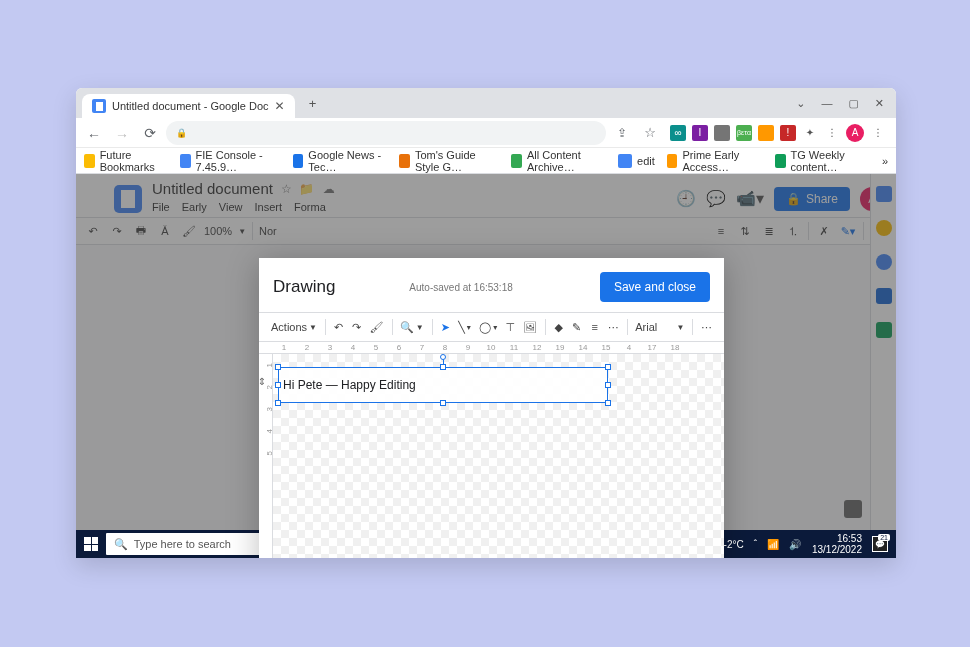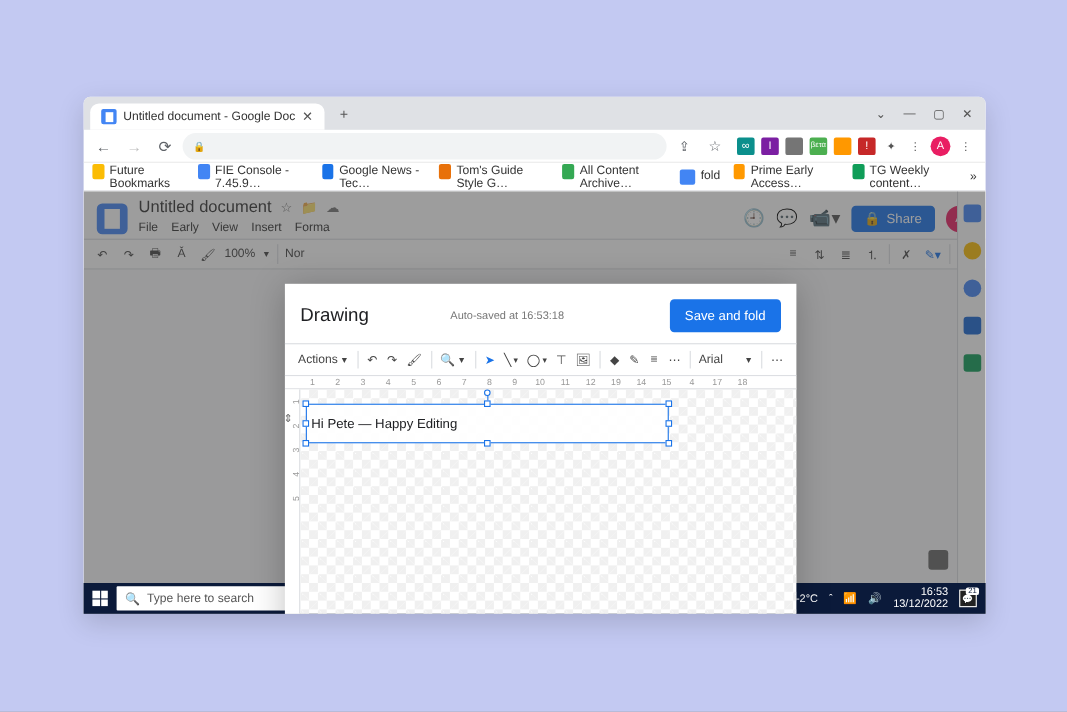--- a/index.html
+++ b/index.html
@@ -19,29 +19,29 @@
 .addr-row { height: 30px; display: flex; align-items: center; padding: 0 6px; gap: 4px; border-bottom: 1px solid #eaeaea; }
 .nav-btn { width: 24px; height: 24px; display: flex; align-items: center; justify-content: center; color: #5f6368; font-size: 14px; border-radius: 50%; }
 .addr-bar { flex: 1; background: #f1f3f4; border-radius: 14px; height: 24px; display: flex; align-items: center; padding: 0 10px; font-size: 11px; color: #555; }
 .lock { font-size: 9px; margin-right: 6px; }
 .ext-icons { display: flex; gap: 6px; align-items: center; padding: 0 4px; }
 .ext-ico { width: 16px; height: 16px; border-radius: 2px; display: flex; align-items: center; justify-content: center; font-size: 10px; color: #fff; }
 .avatar-small { width: 18px; height: 18px; border-radius: 50%; background: #e91e63; color: #fff; font-size: 10px; display: flex; align-items: center; justify-content: center; }
 
 
 .bookmarks-row { height: 26px; display: flex; align-items: center; padding: 0 8px; gap: 12px; font-size: 11px; color: #333; border-bottom: 1px solid #dadce0; }
-.bk { display: flex; gap: 5px; }
+.bk { display: flex; align-items: center; gap: 5px; }
 .bk-ico { width: 14px; height: 14px; border-radius: 2px; }
 .bk-more { margin-left: auto; color: #333; }
 
 
 .docs-app { position: relative; height: calc(100% - 86px); background: #f8f9fa; }
 .overlay-dim { position: absolute; inset: 0; background: rgba(60,60,60,0.5); }
 .docs-header { background: #fff; padding: 6px 12px 0; }
-.docs-title-row { display: flex; align-items: center; gap: 10px; }
+.docs-title-row { display: flex; align-items: center; gap: 10px; margin-left: 26px; }
 .docs-logo { width: 28px; height: 28px; background: #4285f4; border-radius: 5px; display: flex; align-items: center; justify-content: center; }
 .docs-logo::before { content: ""; width: 14px; height: 18px; background: #fff; display: block; }
 .docs-title { font-size: 15px; color: #333; }
 .docs-title-ico { color: #777; font-size: 12px; display: flex; gap: 6px; }
 .docs-right { margin-left: auto; display: flex; gap: 10px; align-items: center; }
 .share-btn { background: #1a73e8; color: #fff; padding: 5px 12px; border-radius: 4px; font-size: 12px; display: flex; gap: 5px; align-items: center; }
 .docs-avatar { width: 24px; height: 24px; border-radius: 50%; background: #e91e63; color: #fff; display: flex; align-items: center; justify-content: center; font-size: 11px; }
 .docs-menu { display: flex; gap: 12px; font-size: 11px; color: #333; padding: 4px 0 4px 40px; text-align: right; }
 .docs-toolbar { display: flex; align-items: center; gap: 6px; padding: 4px 8px; border-top: 1px solid #dadce0; border-bottom: 1px solid #dadce0; font-size: 11px; color: #444; background: #fff; }
 .tb-sep { width: 1px; height: 18px; background: #dadce0; }
@@ -171,21 +171,21 @@
     <div class="bk">
         <span class="bk-ico" style="background:#e8710a"></span>
         <span>Tom's Guide Style G…</span>
       </div>
     <div class="bk">
         <span class="bk-ico" style="background:#34a853"></span>
         <span>All Content Archive…</span>
       </div>
     <div class="bk">
         <span class="bk-ico" style="background:#4285f4"></span>
-        <span>fold</span>
+        <span>edit</span>
       </div>
     <div class="bk">
         <span class="bk-ico" style="background:#ff9900"></span>
         <span>Prime Early Access…</span>
       </div>
     <div class="bk">
         <span class="bk-ico" style="background:#0f9d58"></span>
         <span>TG Weekly content…</span>
       </div>
     <span class="bk-more">»</span>
@@ -255,21 +255,21 @@
     <div class="grammarly"></div>
     <div class="explore"></div>
     <span class="scroll-right">›</span>
 
     <div class="overlay-dim"></div>
 
     <div class="modal">
       <div class="modal-header">
         <span class="modal-title">Drawing</span>
         <span class="modal-autosave">Auto-saved at 16:53:18</span>
-        <div class="modal-save">Save and fold</div>
+        <div class="modal-save">Save and close</div>
       </div>
       <div class="modal-toolbar">
         <span class="mt-select">
             <span>Actions</span>
             <span style="font-size:8px">▼</span>
           </span>
         <span class="mt-sep"></span>
         <span class="mt-btn">↶</span>
         <span class="mt-btn">↷</span>
         <span class="mt-btn">🖌</span>

